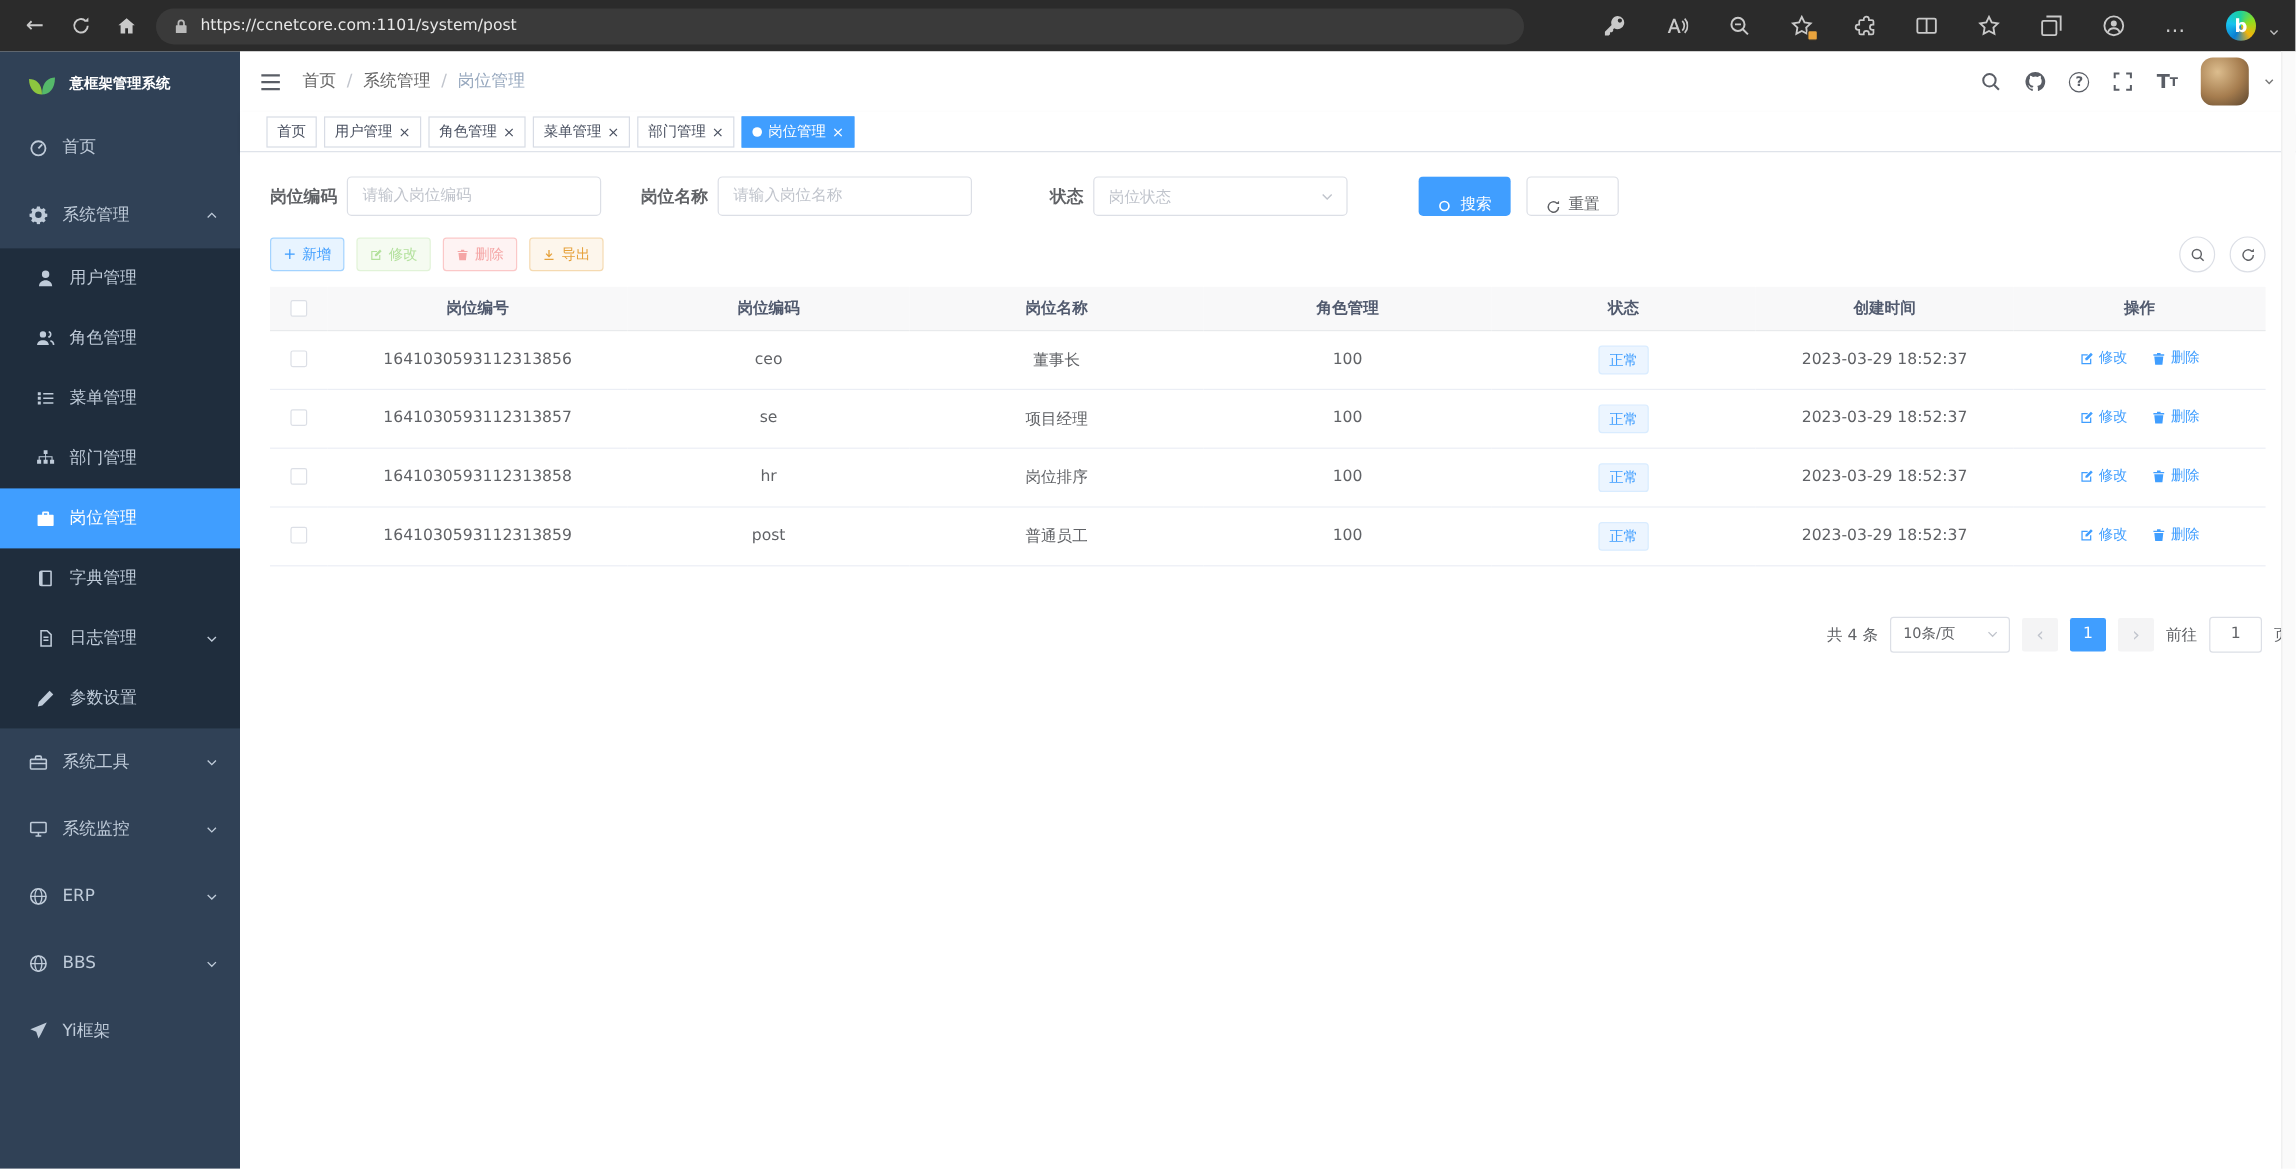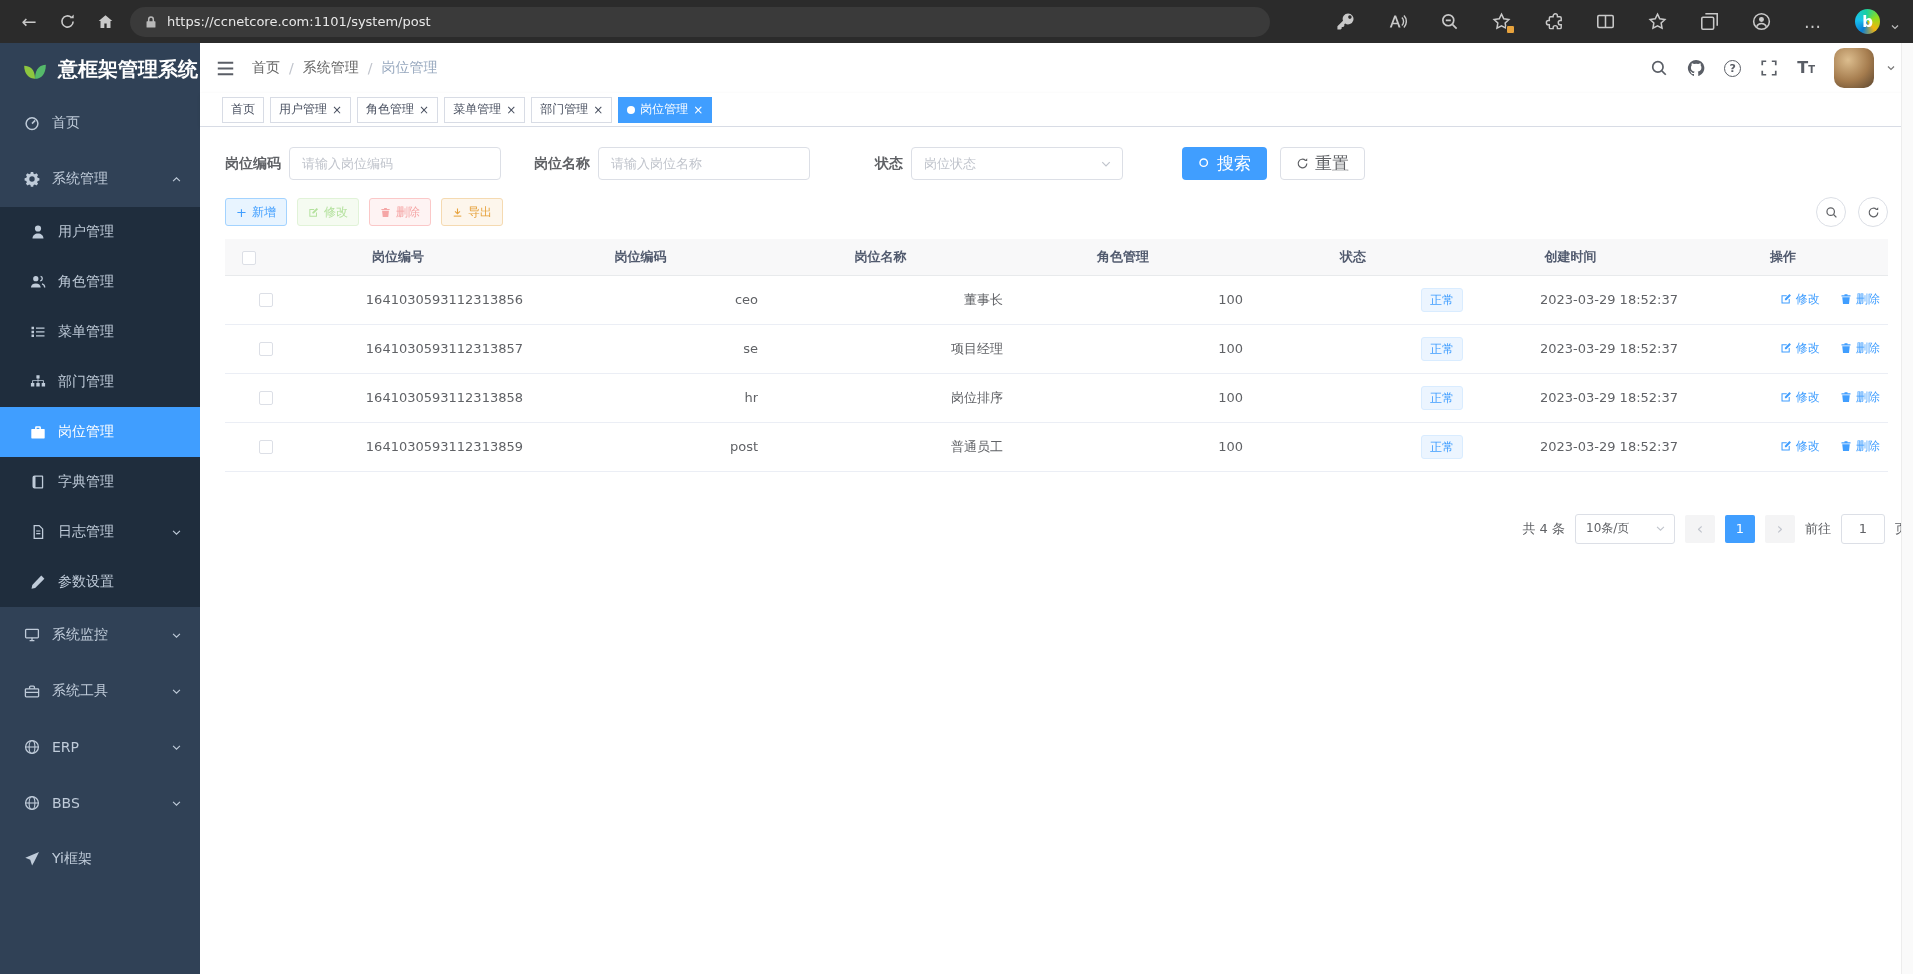--- a/index.html
+++ b/index.html
@@ -48,21 +48,21 @@
   .bing-caret { width: 12px; height: 12px; color: #bdbdbd; margin: 10px 0 0 -24px; }
   .bing-caret svg { width: 12px; height: 12px; }
 
   
   .app { position: absolute; top: 43px; left: 0; right: 0; bottom: 0; display: flex; }
 
   
   .sidebar { flex: 0 0 200px; width: 200px; background: #304156; color: #bfcbd9; font-size: 14px; overflow: hidden; }
   .logo {
     height: 52px; display: flex; align-items: center; gap: 10px; padding-left: 22px;
-    color: #fff; font-weight: bold; font-size: 20px; white-space: nowrap;
+    color: #fff; font-weight: bold; font-size: 12px; white-space: nowrap;
   }
   .logo svg { width: 26px; height: 26px; flex: 0 0 auto; }
   .menu-item {
     height: 56px; display: flex; align-items: center; gap: 12px;
     padding: 0 18px 0 24px; cursor: pointer; white-space: nowrap;
   }
   .menu-item .mi { width: 16px; height: 16px; flex: 0 0 16px; }
   .menu-item .chev { margin-left: auto; width: 11px; height: 11px; color: #bfcbd9; }
   .menu-item .chev svg { width: 11px; height: 11px; }
   .submenu { background: #1f2d3d; }
@@ -122,21 +122,21 @@
   }
   .f-input::placeholder { color: #c0c4cc; }
   .f-select {
     width: 212px; height: 33px; border: 1px solid #dcdfe6; border-radius: 4px;
     padding: 0 10px 0 12px; display: flex; align-items: center; justify-content: space-between;
     color: #c0c4cc; font-size: 13px; background: #fff; cursor: pointer;
   }
   .f-select svg { width: 12px; height: 12px; color: #c0c4cc; }
   .status-group { margin-left: 32px; }
   .btn {
-    height: 33px; border-radius: 4px; font-size: 17px; display: inline-flex; align-items: center;
+    height: 33px; border-radius: 4px; font-size: 13px; display: inline-flex; align-items: flex-end;
     gap: 6px; padding: 0 15px; cursor: pointer; border: 1px solid transparent; white-space: nowrap;
   }
   .btn svg { width: 13px; height: 13px; }
   .btn-primary { background: #409eff; color: #fff; margin-left: 26px; }
   .btn-default { background: #fff; border-color: #dcdfe6; color: #606266; margin-left: 13px; }
 
   .toolbar { display: flex; align-items: center; margin-bottom: 12px; }
   .sbtn {
     height: 28px; padding: 0 10px; border-radius: 3px; font-size: 12px;
     display: inline-flex; align-items: center; gap: 5px; margin-right: 10px;
@@ -155,21 +155,21 @@
     background: #fff; cursor: pointer;
   }
   .circle-btn svg { width: 13px; height: 13px; }
 
   table { width: 100%; border-collapse: collapse; table-layout: fixed; }
   th {
     background: #f8f8f9; color: #515a6e; font-size: 13px; font-weight: bold;
     height: 36px; text-align: center; border-bottom: 1px solid #e8eaec;
   }
   td {
-    height: 49px; font-size: 13px; color: #606266; text-align: right;
+    height: 49px; font-size: 13px; color: #606266; text-align: center;
     border-bottom: 1px solid #ebeef5; white-space: nowrap; overflow: hidden;
   }
   .checkbox {
     width: 14px; height: 14px; border: 1px solid #dcdfe6; border-radius: 2px;
     display: inline-block; background: #fff; cursor: pointer; vertical-align: middle;
   }
   .tag-normal {
     display: inline-block; padding: 0 8px; height: 24px; line-height: 22px;
     background: #ecf5ff; border: 1px solid #d9ecff; color: #409eff;
     border-radius: 3px; font-size: 12px;
@@ -407,39 +407,39 @@
               <path fill="currentColor" d="M11.3 1.6l3.1 3.1L5.2 13.9l-3.7.8.8-3.7z"></path>
             </svg>
           </span>
         <span>参数设置</span>
       </div>
     </div>
 
     <div class="menu-item">
       <span class="mi">
           <svg viewBox="0 0 16 16">
+            <rect x="1.4" y="5.8" width="13.2" height="8" rx=".8" fill="none" stroke="currentColor" stroke-width="1.3"></rect>
+            <path d="M5.6 5.8V4.1a1 1 0 0 1 1-1h2.8a1 1 0 0 1 1 1v1.7M1.4 9.3h13.2" fill="none" stroke="currentColor" stroke-width="1.3"></path>
+          </svg>
+        </span>
+      <span>系统工具</span>
+      <span class="chev">
+          <svg viewBox="0 0 16 16">
+            <path d="M3 5.5l5 5 5-5" fill="none" stroke="currentColor" stroke-width="1.6"></path>
+          </svg>
+        </span>
+    </div>
+    <div class="menu-item">
+      <span class="mi">
+          <svg viewBox="0 0 16 16">
             <rect x="1.6" y="2.4" width="12.8" height="8.4" rx=".8" fill="none" stroke="currentColor" stroke-width="1.3"></rect>
             <path d="M5.6 13.6h4.8M8 10.8v2.8" fill="none" stroke="currentColor" stroke-width="1.3"></path>
           </svg>
         </span>
       <span>系统监控</span>
-      <span class="chev">
-          <svg viewBox="0 0 16 16">
-            <path d="M3 5.5l5 5 5-5" fill="none" stroke="currentColor" stroke-width="1.6"></path>
-          </svg>
-        </span>
-    </div>
-    <div class="menu-item">
-      <span class="mi">
-          <svg viewBox="0 0 16 16">
-            <rect x="1.4" y="5.8" width="13.2" height="8" rx=".8" fill="none" stroke="currentColor" stroke-width="1.3"></rect>
-            <path d="M5.6 5.8V4.1a1 1 0 0 1 1-1h2.8a1 1 0 0 1 1 1v1.7M1.4 9.3h13.2" fill="none" stroke="currentColor" stroke-width="1.3"></path>
-          </svg>
-        </span>
-      <span>系统工具</span>
       <span class="chev">
           <svg viewBox="0 0 16 16">
             <path d="M3 5.5l5 5 5-5" fill="none" stroke="currentColor" stroke-width="1.6"></path>
           </svg>
         </span>
     </div>
     <div class="menu-item">
       <span class="mi">
           <svg viewBox="0 0 16 16">
             <circle cx="8" cy="8" r="6.4" fill="none" stroke="currentColor" stroke-width="1.3"></circle>

